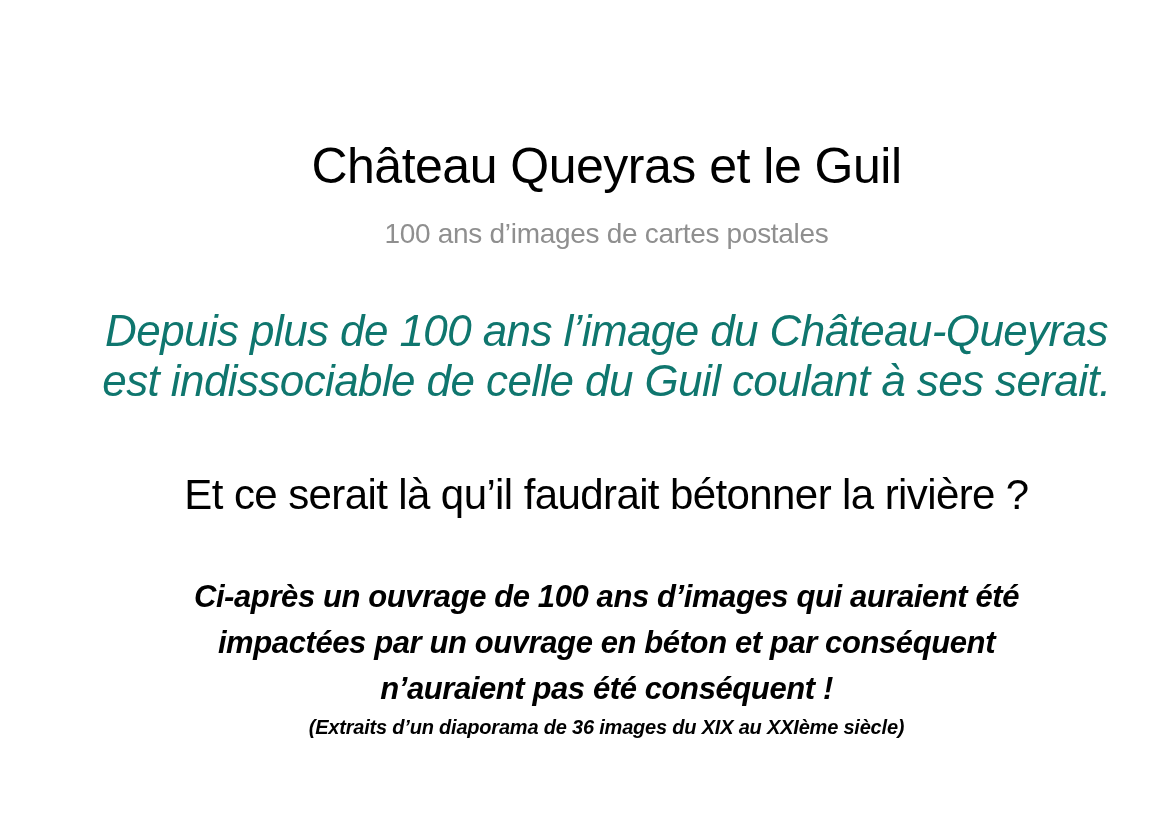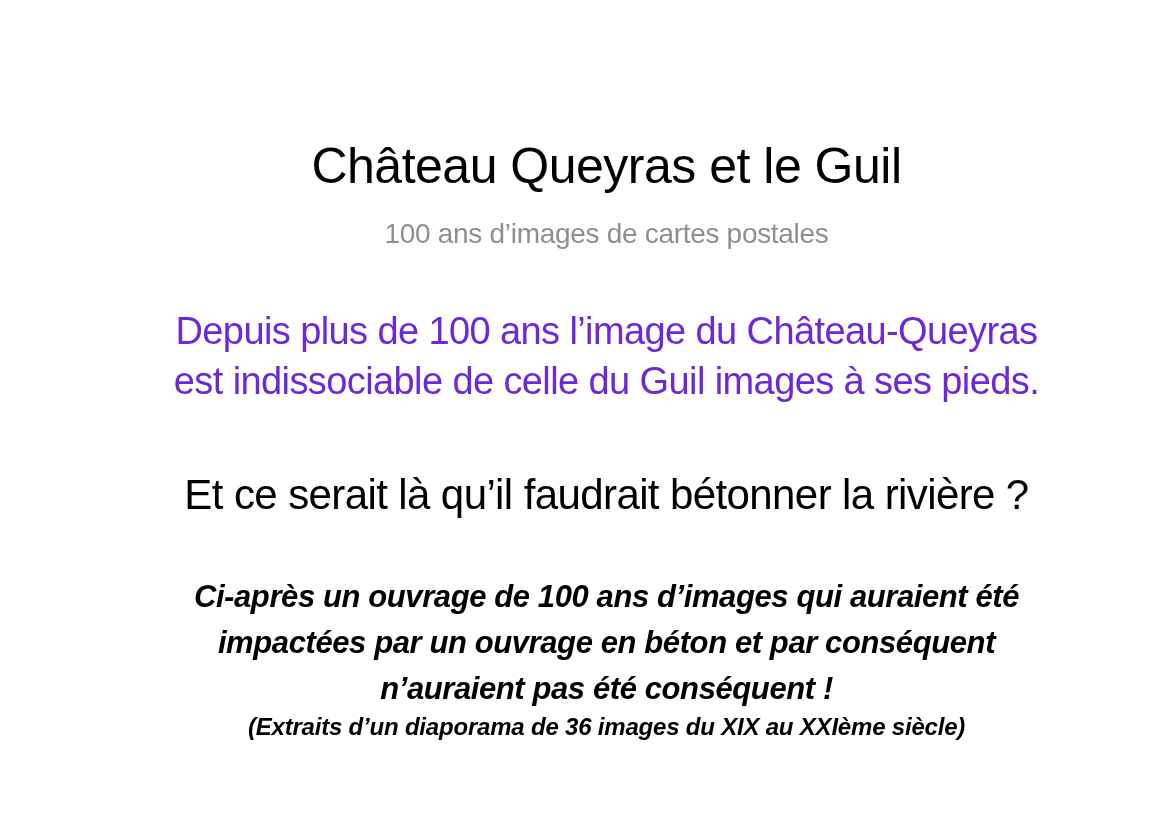--- a/index.html
+++ b/index.html
@@ -36,65 +36,66 @@
   .slide-subtitle {
     margin-top: 16px;
     font-size: 28px;
     line-height: 44px;
     font-weight: 400;
     letter-spacing: -0.3px;
     color: #8f8f8f;
   }
   .intro-paragraph {
     margin-top: 50px;
-    font-size: 38px;
+    font-size: 44px;
     line-height: 50px;
     font-weight: 400;
     letter-spacing: -0.6px;
-    color: #6d28d9;
+    color: #0f766e;
+    font-style: italic;
   }
   .question-line {
     margin-top: 62px;
     font-size: 42px;
     line-height: 54px;
     font-weight: 400;
     letter-spacing: -0.6px;
     color: #000000;
   }
   .note-paragraph {
     margin-top: 52px;
     font-size: 31px;
     line-height: 46px;
     font-style: italic;
     font-weight: 600;
     letter-spacing: -0.4px;
     color: #000000;
   }
   .footnote-line {
     margin-top: 2px;
-    font-size: 24px;
+    font-size: 20px;
     line-height: 26px;
     font-style: italic;
     font-weight: 700;
     letter-spacing: -0.2px;
     color: #000000;
   }
 </style>
 </head>
 <body>
 
 <div class="slide">
 
   <div class="slide-title">Château Queyras et le Guil</div>
 
   <div class="slide-subtitle">100 ans d’images de cartes postales</div>
 
   <div class="intro-paragraph">
     <div>Depuis plus de 100 ans l’image du Château-Queyras</div>
-    <div>est indissociable de celle du Guil images à ses pieds.</div>
+    <div>est indissociable de celle du Guil coulant à ses serait.</div>
   </div>
 
   <div class="question-line">Et ce serait là qu’il faudrait bétonner la rivière ?</div>
 
   <div class="note-paragraph">
     <div>Ci-après un ouvrage de 100 ans d’images qui auraient été</div>
     <div>impactées par un ouvrage en béton et par conséquent</div>
     <div>n’auraient pas été conséquent !</div>
   </div>
 

